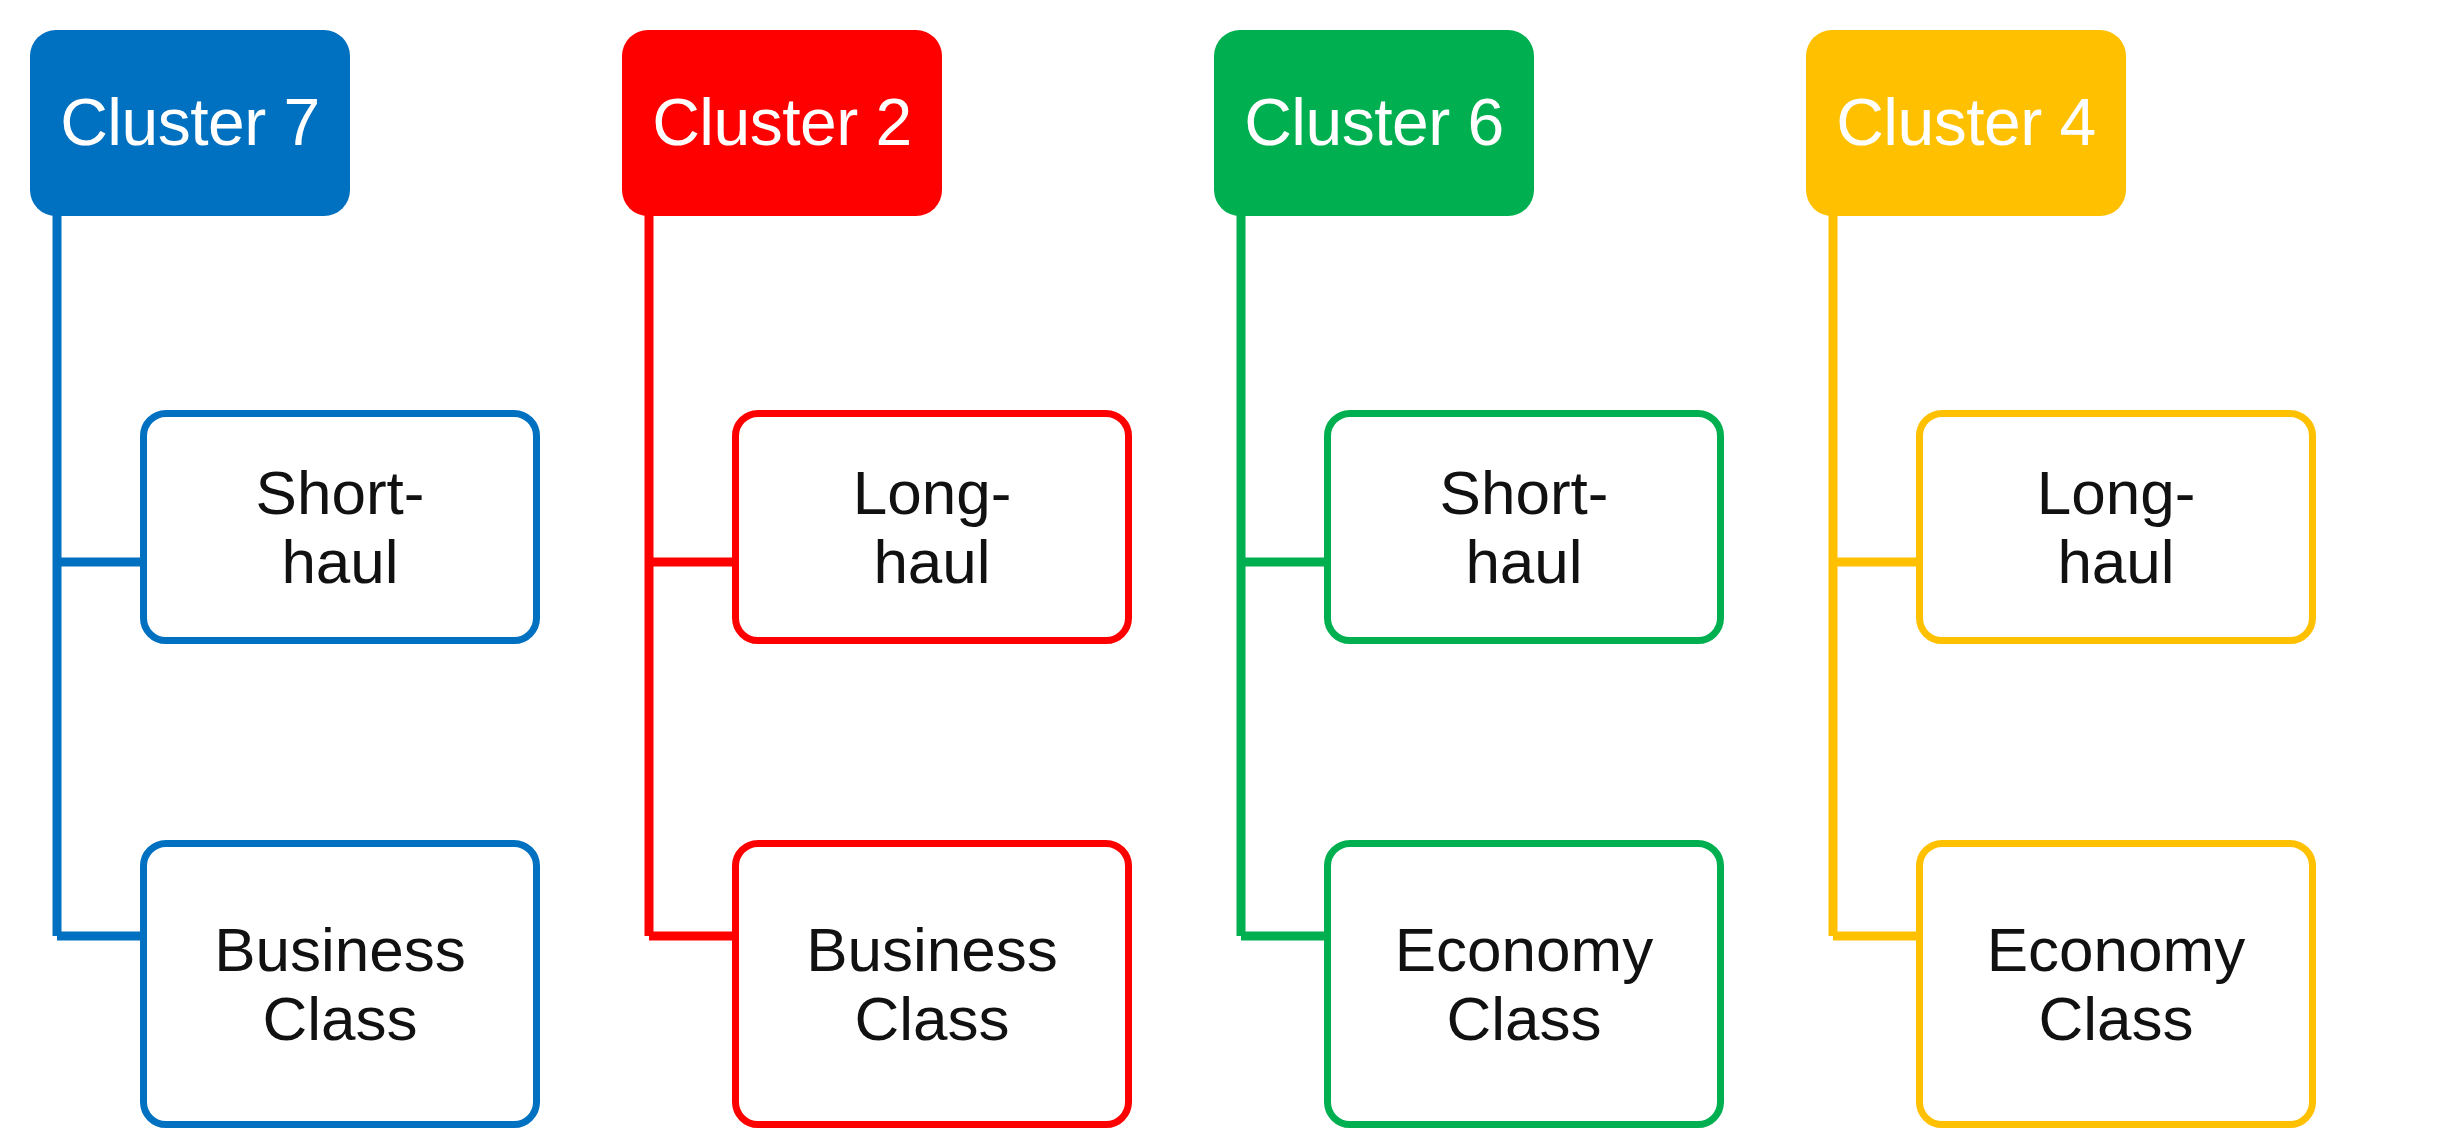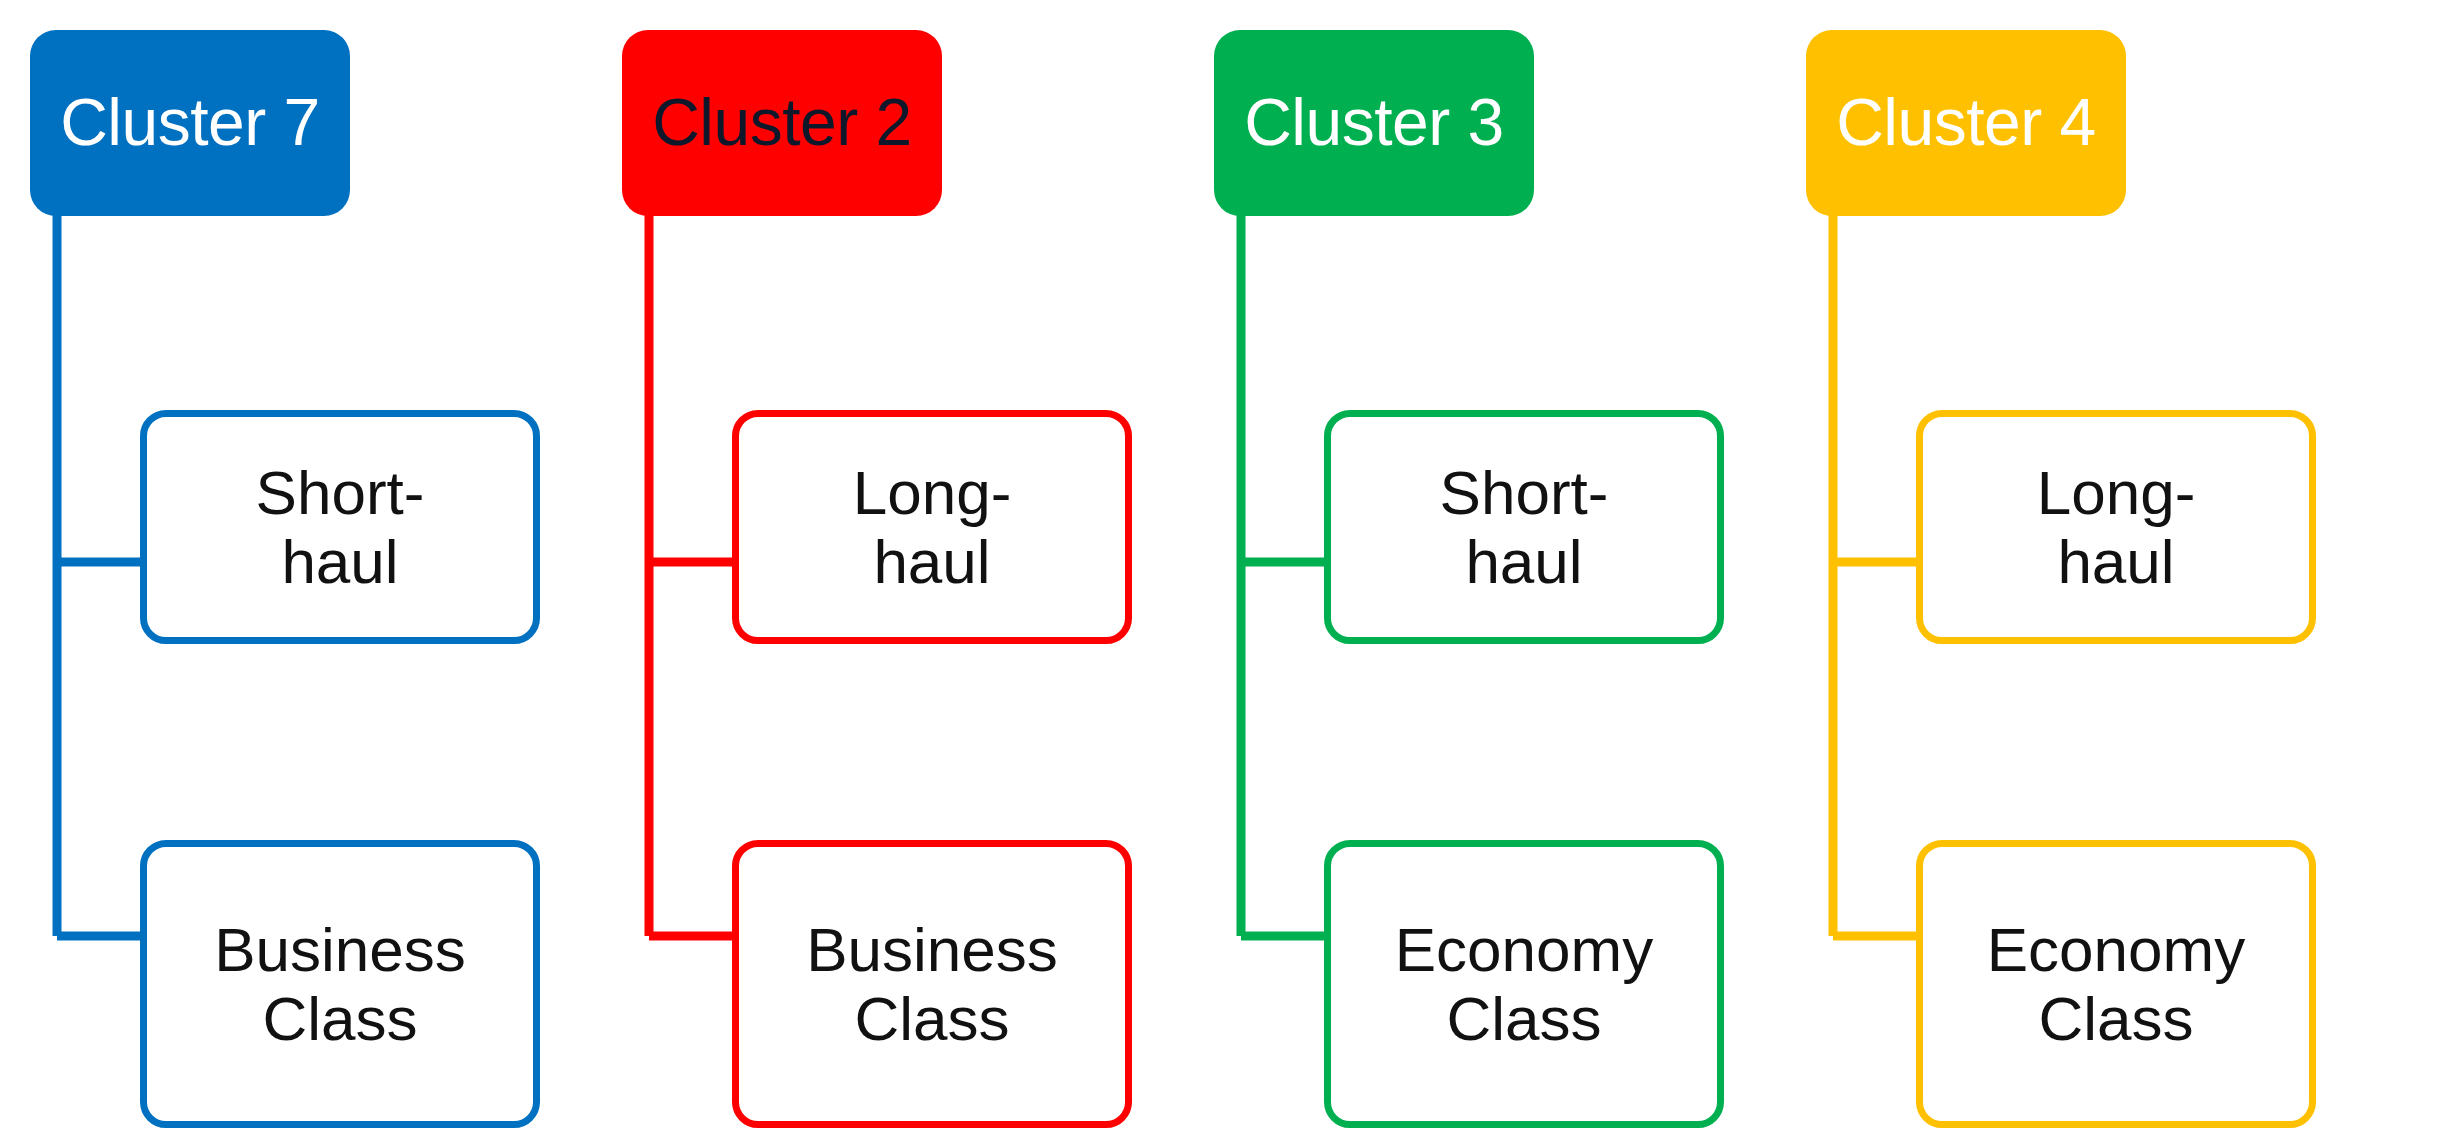--- a/index.html
+++ b/index.html
@@ -103,37 +103,37 @@
         <div class="child-box-label"><span>Business</span><br><span>Class</span></div>
       </div>
     </div>
     <div class="cluster-column" style="left: 592px;">
       <svg class="connector" width="560" height="1147" viewBox="0 0 560 1147">
         <path d="M 57 214 L 57 936" stroke="#FF0000" stroke-width="9" fill="none" stroke-linecap="butt"></path>
         <path d="M 57 562 L 145 562" stroke="#FF0000" stroke-width="9" fill="none" stroke-linecap="butt"></path>
         <path d="M 57 936 L 145 936" stroke="#FF0000" stroke-width="9" fill="none" stroke-linecap="butt"></path>
       </svg>
       <div class="cluster-header" style="background: rgb(255, 0, 0);">
-        <div class="cluster-header-label" style="color: #0f172a;">Cluster 2</div>
+        <div class="cluster-header-label" style="color: #ffffff;">Cluster 2</div>
       </div>
       <div class="child-box slot-1" style="border-color: rgb(255, 0, 0);">
         <div class="child-box-label"><span>Long-</span><br><span>haul</span></div>
       </div>
       <div class="child-box slot-2" style="border-color: rgb(255, 0, 0);">
         <div class="child-box-label"><span>Business</span><br><span>Class</span></div>
       </div>
     </div>
     <div class="cluster-column" style="left: 1184px;">
       <svg class="connector" width="560" height="1147" viewBox="0 0 560 1147">
         <path d="M 57 214 L 57 936" stroke="#00B050" stroke-width="9" fill="none" stroke-linecap="butt"></path>
         <path d="M 57 562 L 145 562" stroke="#00B050" stroke-width="9" fill="none" stroke-linecap="butt"></path>
         <path d="M 57 936 L 145 936" stroke="#00B050" stroke-width="9" fill="none" stroke-linecap="butt"></path>
       </svg>
       <div class="cluster-header" style="background: rgb(0, 176, 80);">
-        <div class="cluster-header-label" style="color: rgb(255, 255, 255);">Cluster 3</div>
+        <div class="cluster-header-label" style="color: rgb(255, 255, 255);">Cluster 6</div>
       </div>
       <div class="child-box slot-1" style="border-color: rgb(0, 176, 80);">
         <div class="child-box-label"><span>Short-</span><br><span>haul</span></div>
       </div>
       <div class="child-box slot-2" style="border-color: rgb(0, 176, 80);">
         <div class="child-box-label"><span>Economy</span><br><span>Class</span></div>
       </div>
     </div>
     <div class="cluster-column" style="left: 1776px;">
       <svg class="connector" width="560" height="1147" viewBox="0 0 560 1147">

